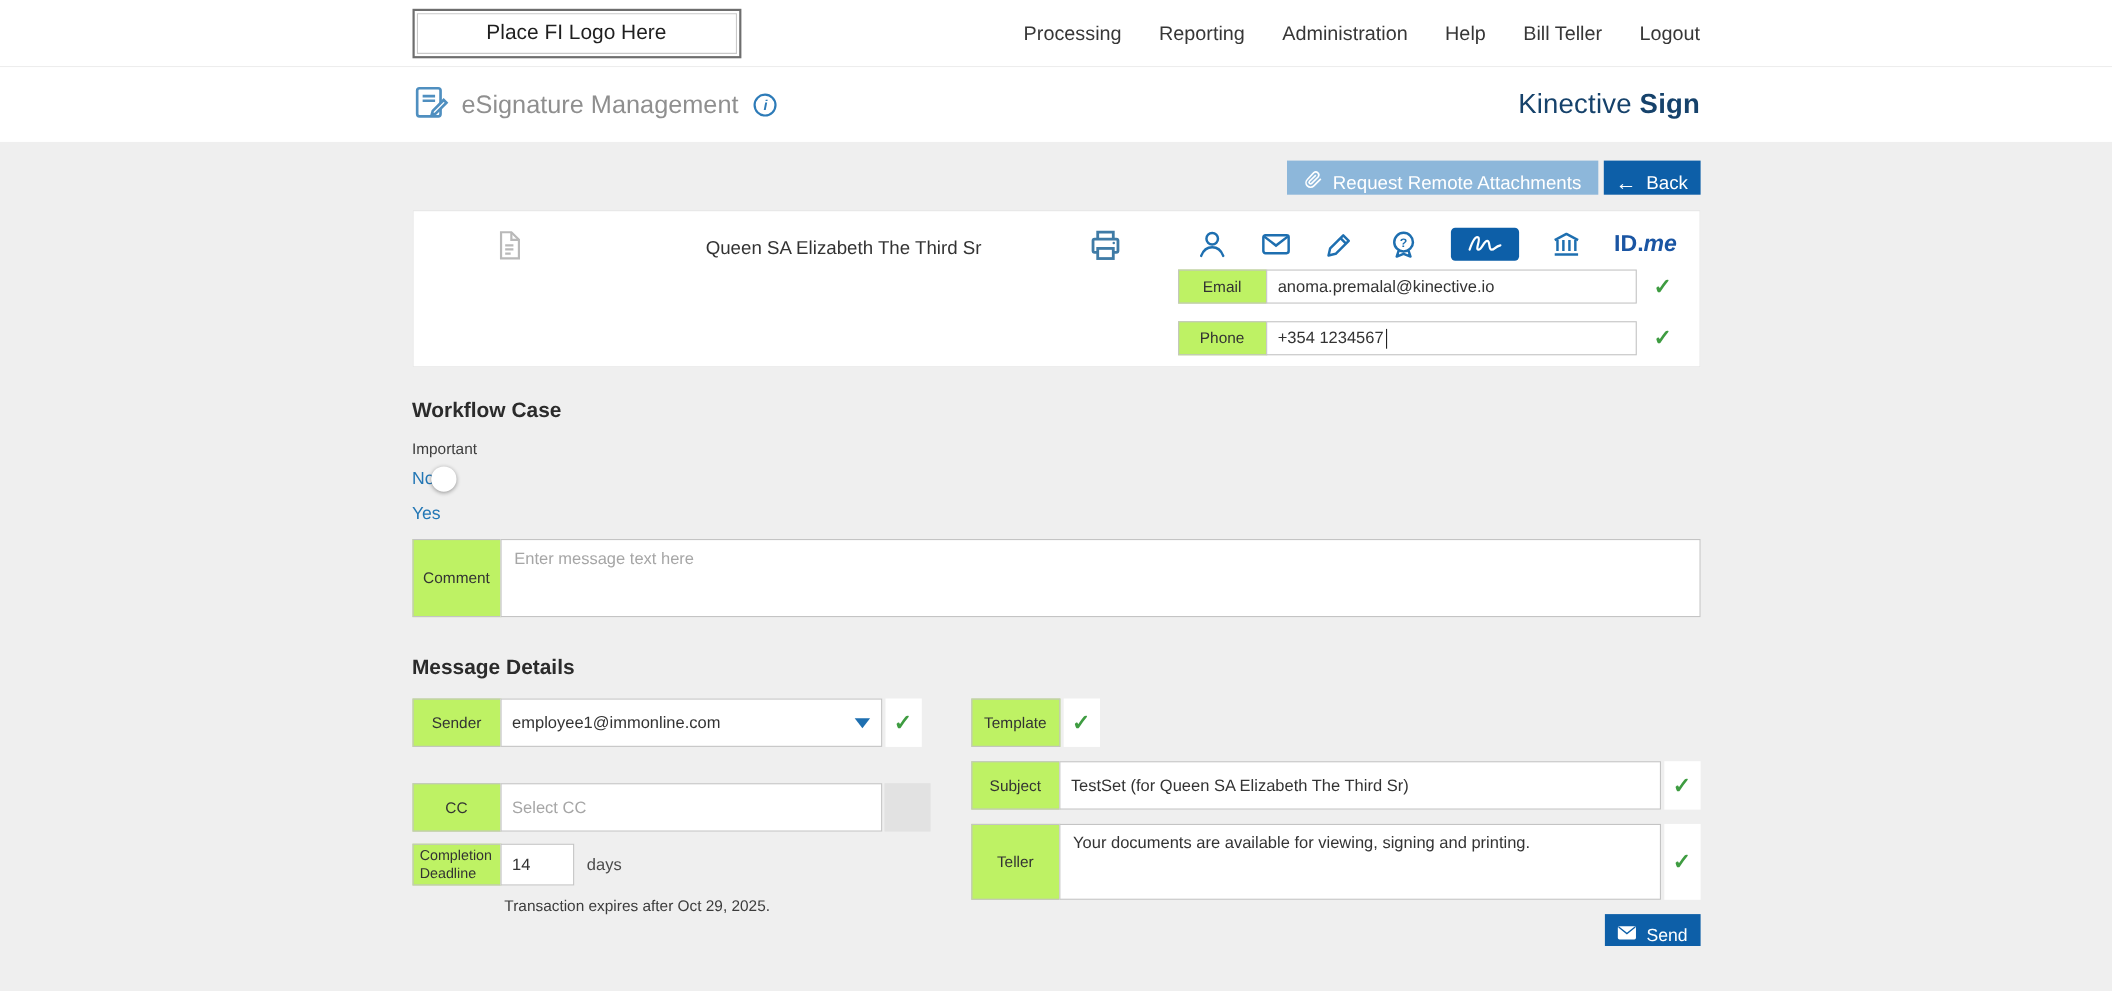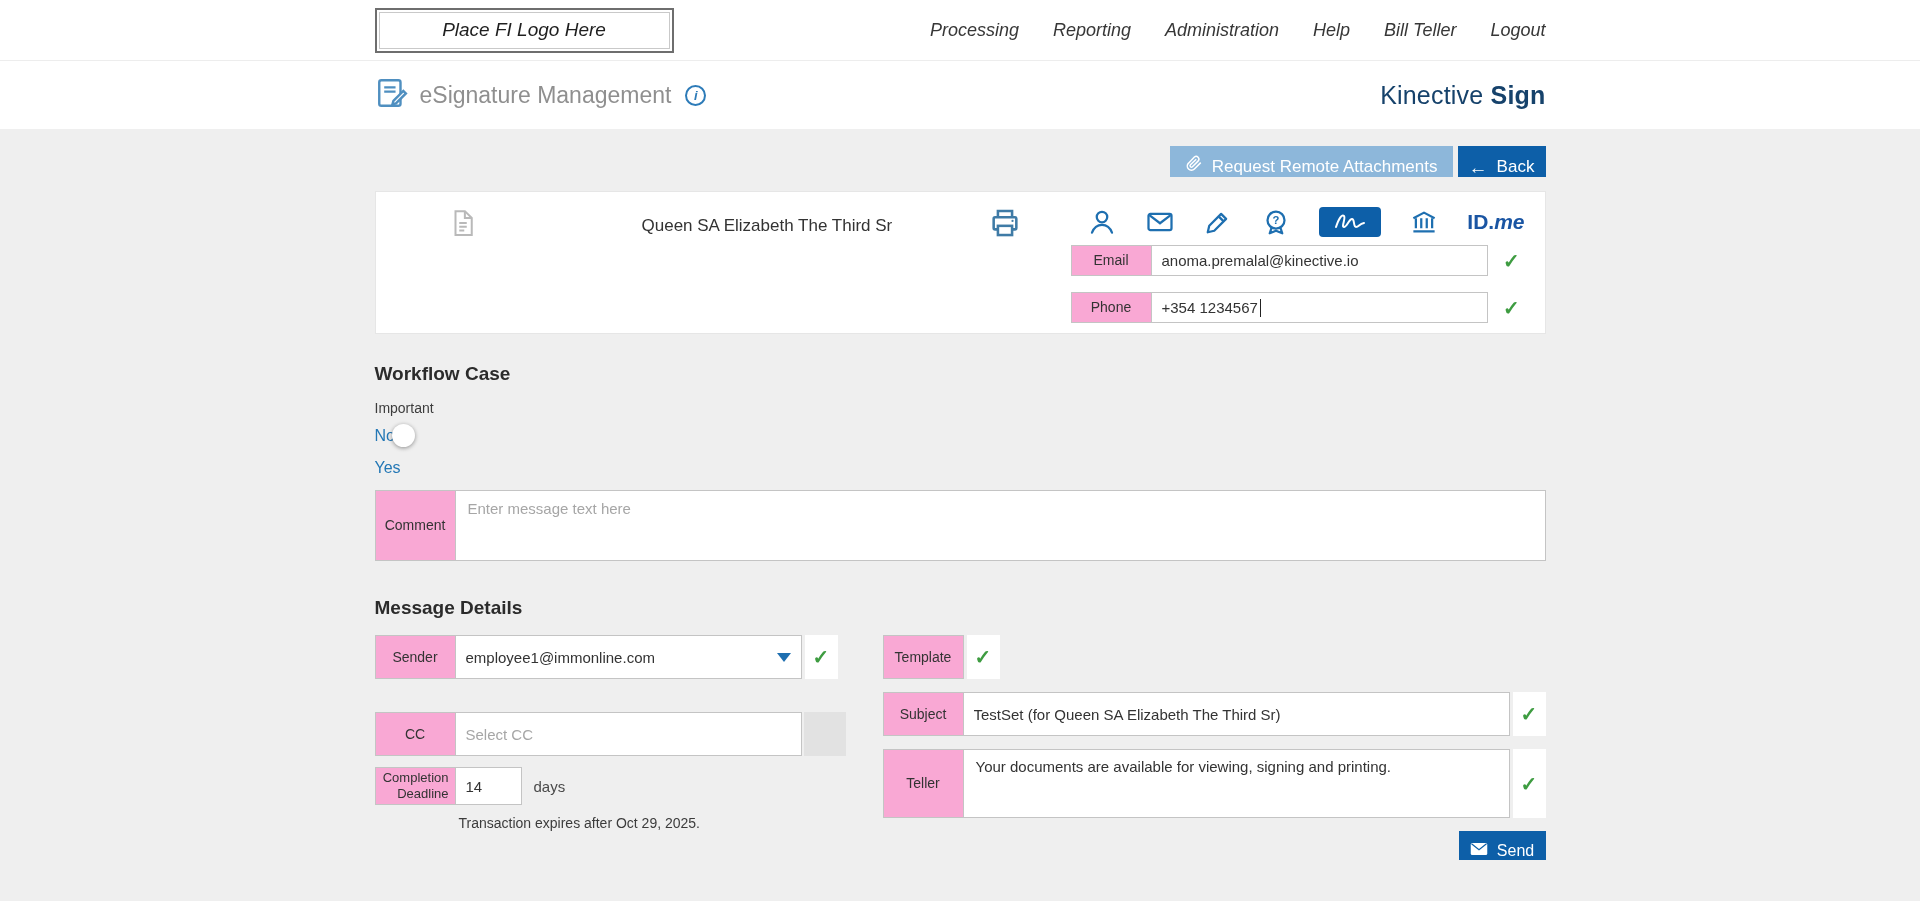--- a/index.html
+++ b/index.html
@@ -1,21 +1,21 @@
 <!DOCTYPE html>
 <html><head>
 <meta charset="utf-8">
 <style>
   * { margin:0; padding:0; box-sizing:border-box; }
   html,body { width:1920px; height:901px; }
   body { font-family:"Liberation Sans",sans-serif; background:#efefef; overflow:hidden; }
   .cw { width:1171px; margin:0 auto; }
 
   
-  .topbar { background:#ffffff; height:61px; border-bottom:1px solid #ededed;font-style:italic; }
+  .topbar { background:#ffffff; height:61px; border-bottom:1px solid #ededed; }
   .topbar-inner { width:1171px; margin:0 auto; height:100%; display:flex; align-items:center; justify-content:space-between; }
   .logo-box { width:299px; height:45px; border:2px solid #6e6e6e; box-shadow: inset 0 0 0 2px #fff, inset 0 0 0 3px #c9c9c9; display:flex; align-items:center; justify-content:center; font-size:19px; color:#1f1f1f; background:#fff; }
   .nav { display:flex; gap:34px; align-items:center; }
   .nav a { font-size:18px; color:#373737; text-decoration:none; cursor:pointer; }
 
   
   .header { background:#ffffff; height:68px; }
   .header-inner { width:1171px; margin:0 auto; height:100%; display:flex; align-items:center; justify-content:space-between; }
   .header-left { display:flex; align-items:center; gap:11px; }
   .header-title { font-size:23px; color:#8f8f8f; }
@@ -39,21 +39,21 @@
   .method-row { position:absolute; right:20px; top:10px; height:40px; display:flex; align-items:center; gap:28px; }
   .method { display:flex; align-items:center; justify-content:center; cursor:pointer; }
   .method.pill { width:62px; height:30px; background:#0d5fa8; border-radius:4px; }
   .idme { font-size:21px; color:#1a55a3; cursor:pointer; }
   .idme .id { font-weight:800; }
   .idme .me { font-weight:800; font-style:italic; }
   .card-field-row { position:absolute; right:16px; width:458px; height:31px; display:flex; }
   .row-email { top:53px; } .row-phone { top:100px; }
 
   
-  .lbl { width:81px; flex:none; background:#f9a8d4; border:1px solid #c4c4c4; display:flex; align-items:center; justify-content:center; text-align:right; font-size:14px; color:#333; line-height:1.2; }
+  .lbl { width:81px; flex:none; background:#bef264; border:1px solid #c4c4c4; display:flex; align-items:center; justify-content:center; text-align:left; font-size:14px; color:#333; line-height:1.2; }
   .fld { border:1px solid #c4c4c4; background:#fff; margin-left:-1px; display:flex; align-items:center; padding:0 10px; font-size:15px; color:#333; }
   .fld.select { justify-content:space-between; cursor:pointer; }
   .tri { width:0; height:0; border-left:7px solid transparent; border-right:7px solid transparent; border-top:9px solid #1e6fb0; flex:none; }
   input.fld, textarea.fld { font-family:inherit; outline:none; display:block; }
   input.fld::placeholder, textarea.fld::placeholder { color:#a6a6a6; }
   .status { width:34px; margin-left:7px; display:flex; align-items:center; justify-content:center; flex:none; }
   .status.boxed { background:#fff; width:33px; margin-left:3px; }
   .status.gray { background:#e2e2e2; width:42px; margin-left:2px; }
   .check { color:#3e9c41; font-size:20px; font-weight:bold; }
   .caret { width:1px; height:18px; background:#222; margin-left:2px; }

